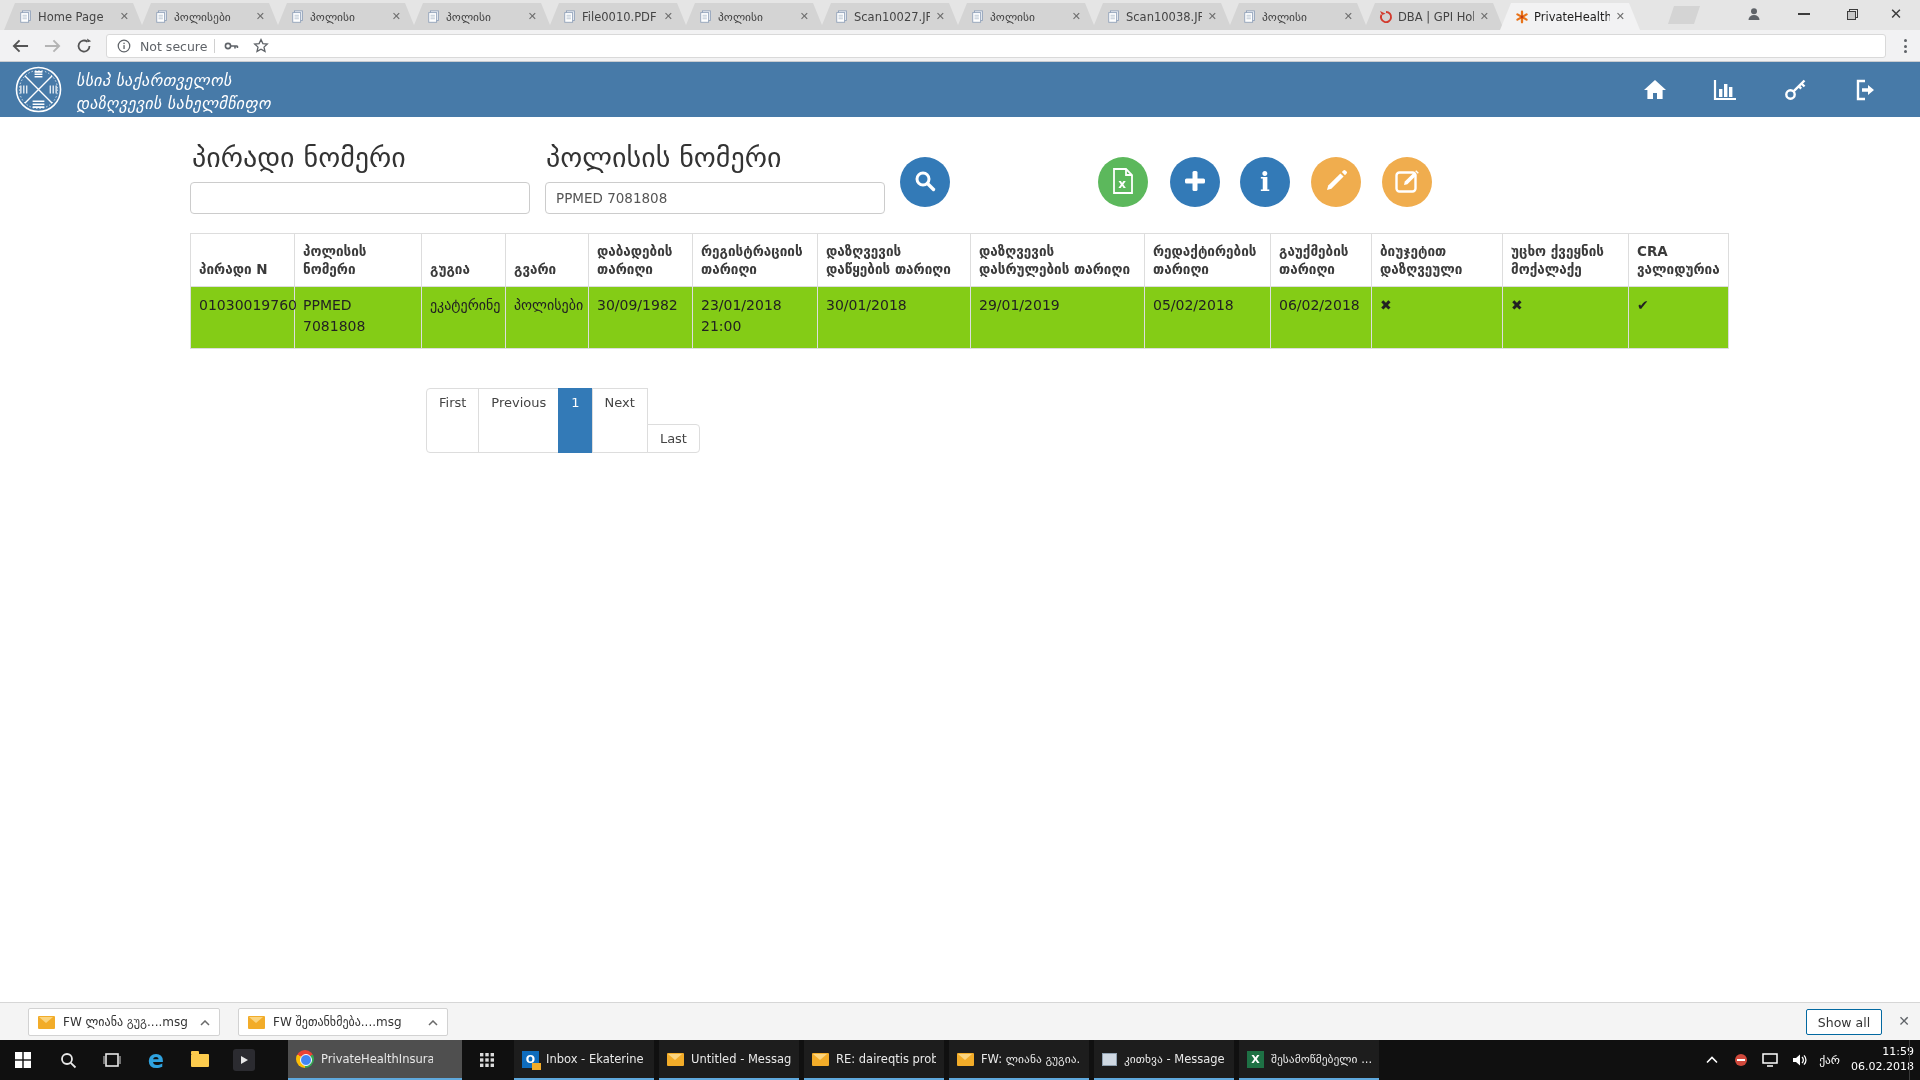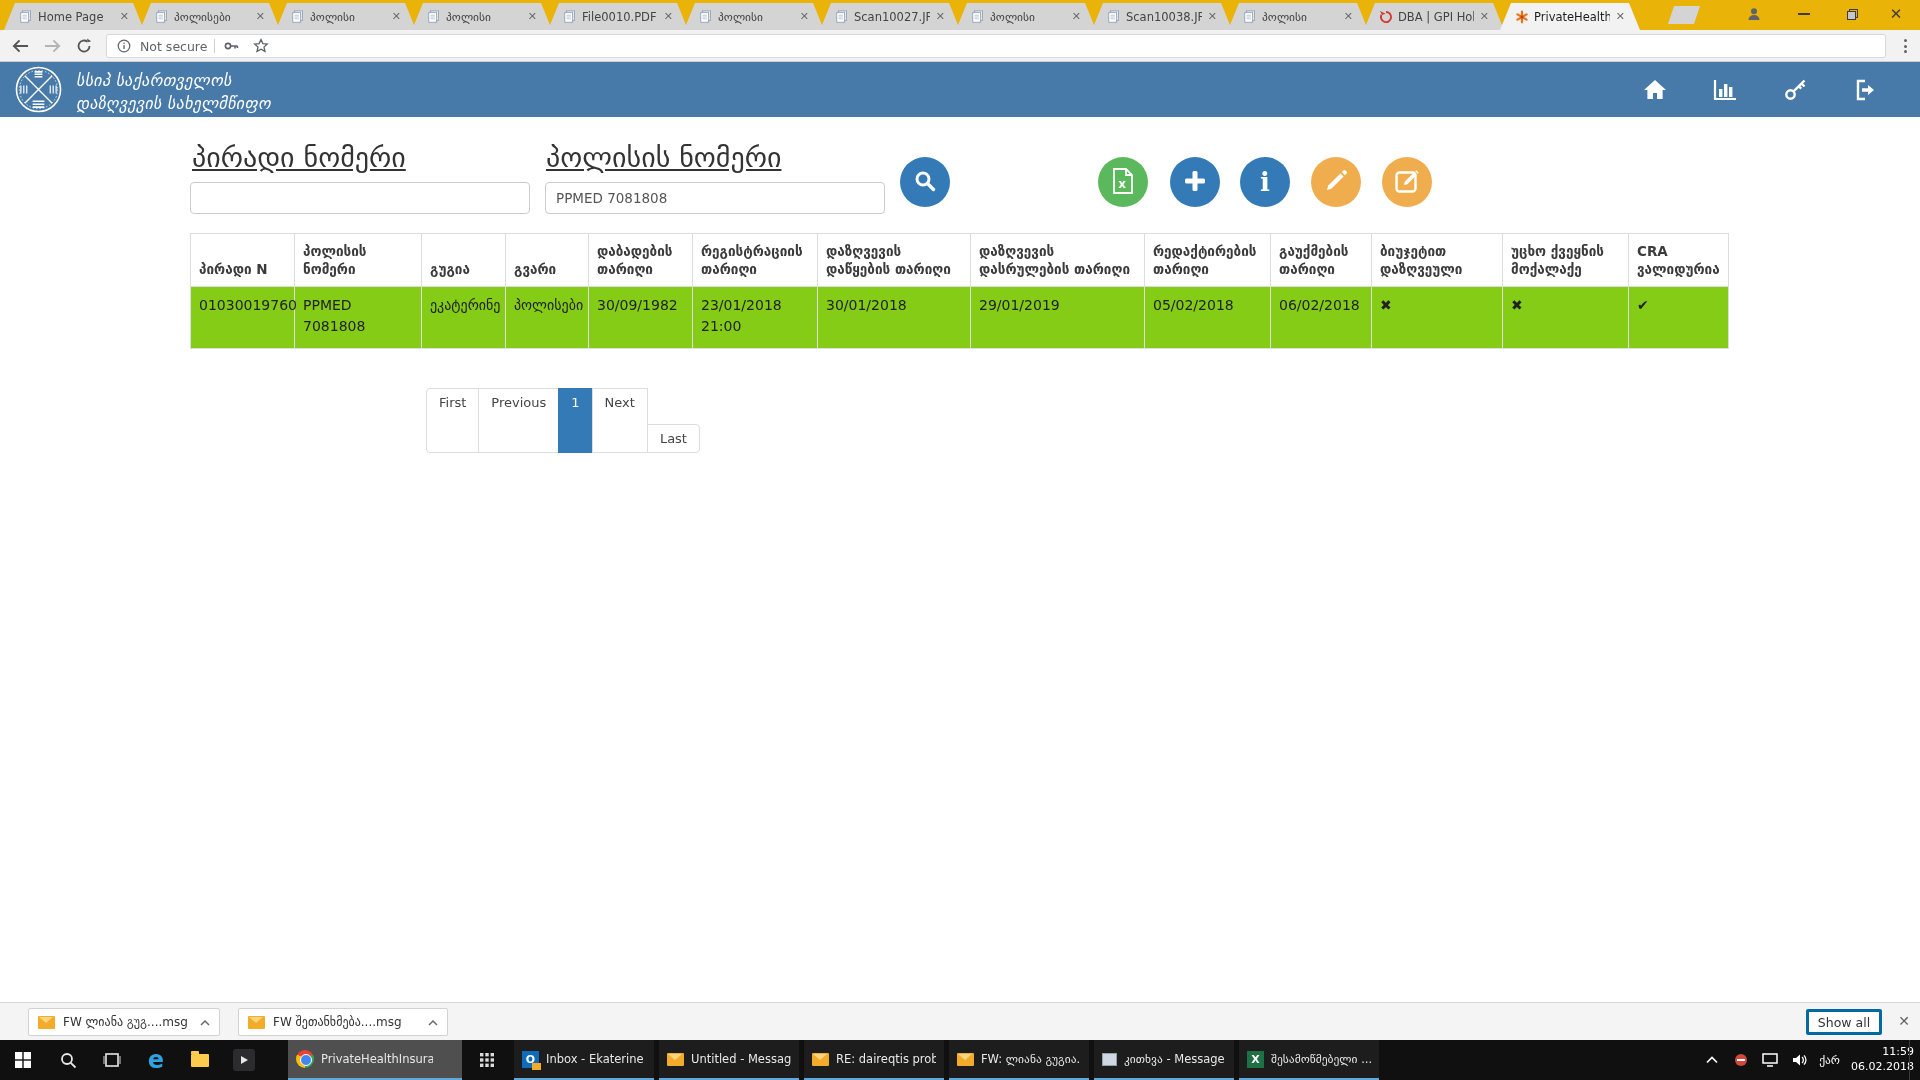--- a/index.html
+++ b/index.html
@@ -1,21 +1,21 @@
 <!DOCTYPE html>
 <html><head>
 <meta charset="utf-8">
 <style>
   * { box-sizing: border-box; margin: 0; padding: 0; }
   html,body { width:1920px; height:1080px; }
   body { font-family: "DejaVu Sans", sans-serif; background:#fff; }
   #screen { position:relative; width:1920px; height:1080px; overflow:hidden; background:#fff; }
 
   
-  .tabstrip { position:absolute; left:0; top:0; width:1920px; height:30px; background:#eab308; }
+  .tabstrip { position:absolute; left:0; top:0; width:1920px; height:30px; background:#e5e5e5; }
   .tabs { position:absolute; left:4px; top:0; display:flex; height:30px; align-items:flex-end; }
   .tab { position:relative; width:140px; height:27px; margin-right:-4px; padding:0 14px 0 15px;
          display:flex; align-items:center; gap:5px; background:#d4d4d4; color:#444; font-size:11.5px;
          clip-path:polygon(11px 0, calc(100% - 11px) 0, 100% 100%, 0 100%); cursor:default; }
   .tab.active { background:#f2f2f3; color:#1d1d1d; z-index:6; }
   .tab .ttl { flex:1; white-space:nowrap; overflow:hidden; }
   .tab .cls { font-size:11px; color:#6d6d6d; padding:0 1px; }
   .fav { width:14px; height:14px; flex:0 0 14px; display:inline-block; }
   .newtab { position:absolute; left:1668px; top:6px; width:32px; height:18px; background:#d4d4d4;
             clip-path:polygon(6px 0, 100% 0, calc(100% - 6px) 100%, 0 100%); }
@@ -43,21 +43,21 @@
 
   
   .appheader { position:absolute; left:0; top:62px; width:1920px; height:55px; background:#477aa8; }
   .logo { position:absolute; left:15px; top:4px; width:47px; height:47px; }
   .orgname { position:absolute; left:76px; top:8px; color:#fff; font-size:16px; line-height:1.42; letter-spacing:.3px;font-style:italic; }
   .hicon { position:absolute; top:15px; width:30px; height:26px; display:flex; align-items:center; justify-content:center; }
   #h-home { left:1640px; } #h-chart { left:1710px; } #h-key { left:1781px; } #h-logout { left:1852px; }
 
   
   .content { position:absolute; left:0; top:117px; width:1920px; height:885px; background:#fff; }
-  .biglabel { position:absolute; top:24px; font-size:28px; color:#333;text-decoration:underline; }
+  .biglabel { position:absolute; top:24px; font-size:28px; color:#333; }
   #lbl-personal { left:192px; } #lbl-policy { left:546px; }
   .txtinput { position:absolute; top:65px; width:340px; height:32px; border:1px solid #ccc; border-radius:4px;
               font-size:13.5px; color:#555; padding:0 10px; font-family:"DejaVu Sans",sans-serif; background:#fff; }
   #inp-personal { left:190px; } #inp-policy { left:545px; }
   .cbtn { position:absolute; top:40px; width:50px; height:50px; border-radius:50%; border:none; display:flex;
           align-items:center; justify-content:center; cursor:pointer; }
   .cbtn.blue { background:#337ab7; } .cbtn.green { background:#5cb85c; } .cbtn.orange { background:#f0ad4e; }
   #btn-search { left:900px; } #btn-excel { left:1098px; } #btn-add { left:1170px; } #btn-info { left:1240px; }
   #btn-edit { left:1311px; } #btn-editsq { left:1382px; }
   .info-i { color:#fff; font-family:"DejaVu Serif",serif; font-weight:bold; font-size:26px; line-height:1; }
@@ -76,21 +76,21 @@
   .pagination .pg:first-child { border-radius:4px 0 0 4px; margin-left:0; }
   .pagination .pg:last-child { border-radius:0 4px 4px 0;margin-top:36px; }
   .pagination .pg.active { background:#337ab7; border-color:#337ab7; color:#fff; }
 
   
   .dlbar { position:absolute; left:0; top:1002px; width:1920px; height:38px; background:#f4f4f4; border-top:1px solid #d6d6d6; }
   .dlitem { position:absolute; top:5px; height:28px; background:#fff; border:1px solid #d2d2d2; border-radius:2px;
             display:flex; align-items:center; gap:8px; padding:0 9px; font-size:12px; color:#333; }
   #dl-0 { left:28px; width:192px; } #dl-1 { left:238px; width:210px; }
   .dlname { flex:1; white-space:nowrap; overflow:hidden; }
-  .showall { position:absolute; left:1806px; top:6px; width:76px; height:26px; background:#fff; border:3px solid #0369a1;
+  .showall { position:absolute; left:1806px; top:6px; width:76px; height:26px; background:#fff; border:1px solid #0369a1;
              border-radius:2px; font-size:12.5px; color:#333; display:flex; align-items:center; justify-content:center; }
   .dlclose { position:absolute; left:1894px; top:8px; width:20px; height:20px; display:flex; align-items:center;
              justify-content:center; color:#5f6368; font-size:14px; }
 
   
   .taskbar { position:absolute; left:0; top:1040px; width:1920px; height:40px; background:#101010; }
   .tbbtn { position:absolute; top:0; height:40px; display:flex; align-items:center; justify-content:center; }
   .tbapp { position:absolute; top:0; height:40px; display:flex; align-items:center; gap:7px; padding:0 8px;
            background:#1d1d1d; border-bottom:2px solid #5fa8dc; color:#e8e8e8; font-size:11.5px; }
   .tbapp .lbl { white-space:nowrap; overflow:hidden; max-width:112px; }

